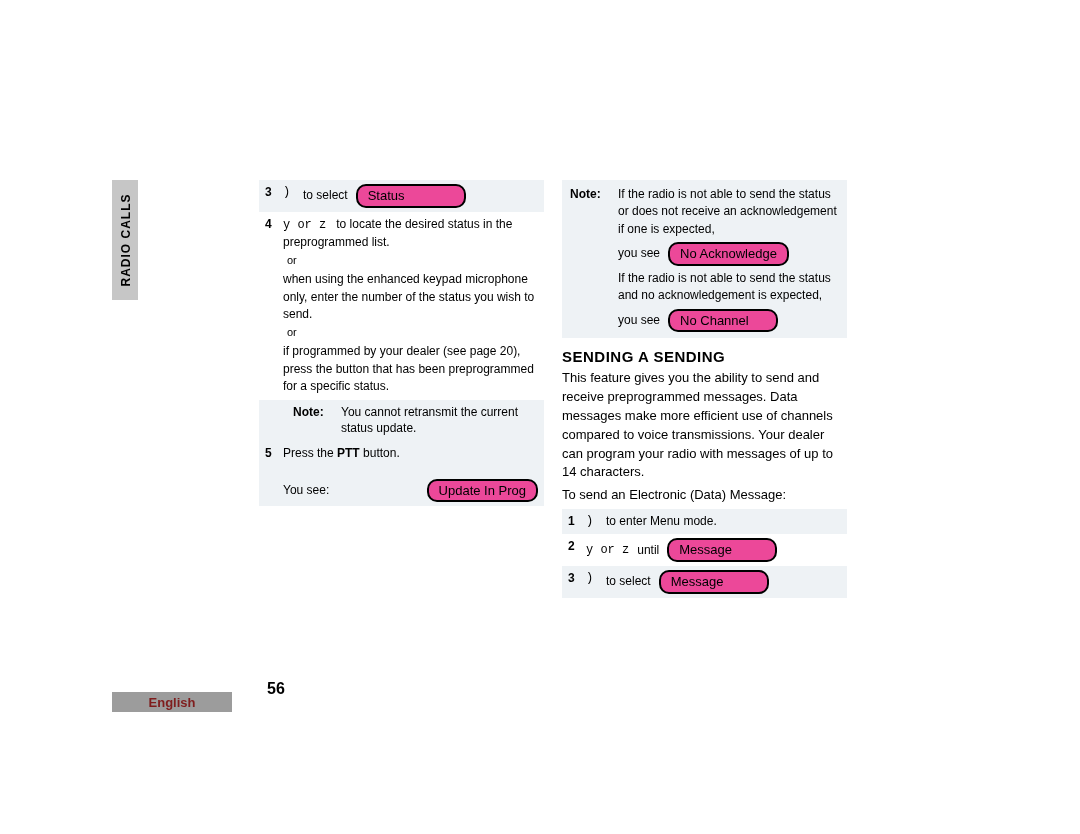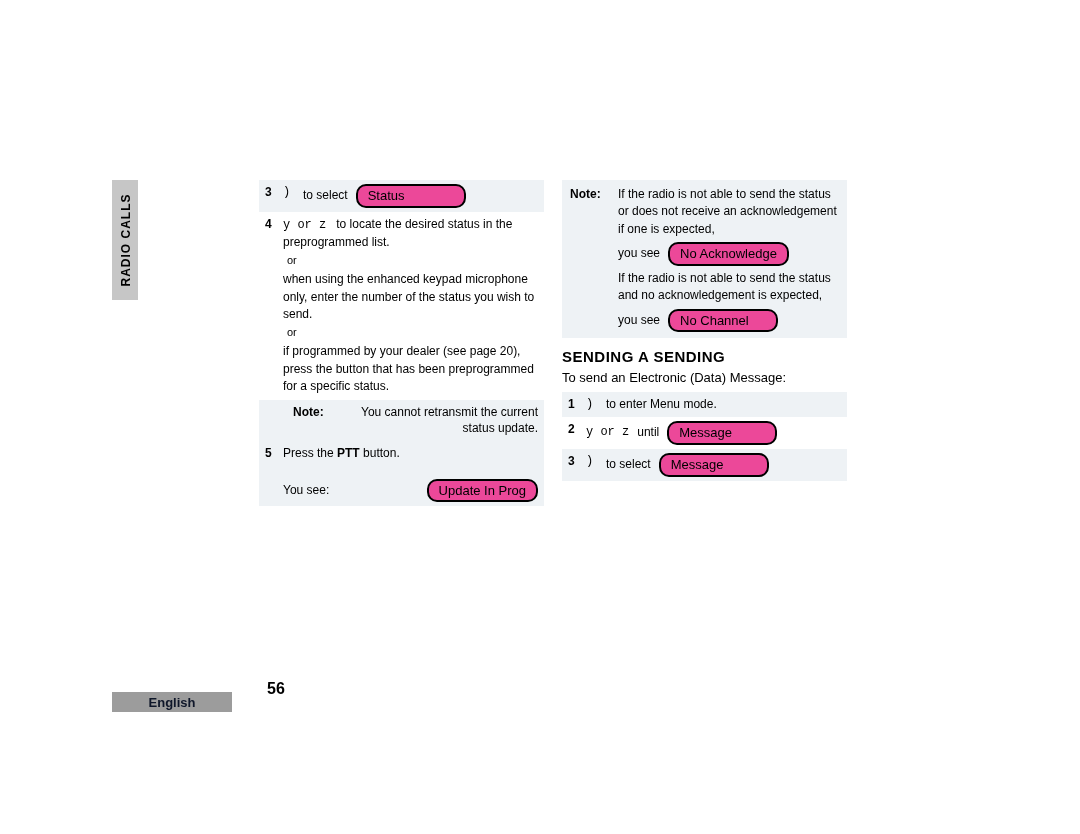--- a/index.html
+++ b/index.html
@@ -93,21 +93,21 @@
     margin: 2px 0 2px 4px;
   }
   .note-row {
     display: flex;
     font-size: 12px;
     line-height: 1.4;
     padding: 4px 6px;
     gap: 10px;
   }
   .note-label { font-weight: bold; width: 38px; flex: none; }
-  .note-body { flex: 1; text-align: right; }
+  .note-body { flex: 1; }
 
   .section-head {
     font-weight: bold;
     font-size: 15px;
     letter-spacing: 0.5px;
     margin: 10px 0 4px 0;
   }
   .body-para {
     font-size: 13px;
     line-height: 1.45;
@@ -121,21 +121,21 @@
     font-size: 16px;
     font-weight: bold;
   }
   .lang-tab {
     position: absolute;
     left: 112px;
     top: 692px;
     width: 120px;
     height: 20px;
     background: #9c9c9c;
-    color: #0f172a;
+    color: #7f1d1d;
     font-weight: bold;
     font-size: 13px;
     display: flex;
     align-items: center;
     justify-content: center;
   }
   b { font-weight: bold; }
   .inline-keys {
     font-family: "Courier New", monospace;
   }
@@ -210,20 +210,21 @@
           <div>If the radio is not able to send the status and no acknowledgement is expected,</div>
           <div class="step-body-flex" style="margin-top:4px;">
             <span>you see</span>
             <span class="lozenge">No Channel</span>
           </div>
         </div>
       </div>
     </div>
 
     <div class="section-head">SENDING A SENDING</div>
+    <div class="body-para">This feature gives you the ability to send and receive preprogrammed messages. Data messages make more efficient use of channels compared to voice transmissions. Your dealer can program your radio with messages of up to 14 characters.</div>
     <div class="body-para">To send an Electronic (Data) Message:</div>
 
     <div class="step-row shade">
       <div class="step-num">1</div>
       <div class="step-key keycap">)</div>
       <div class="step-body">to enter Menu mode.</div>
     </div>
 
     <div class="step-row">
       <div class="step-num">2</div>

